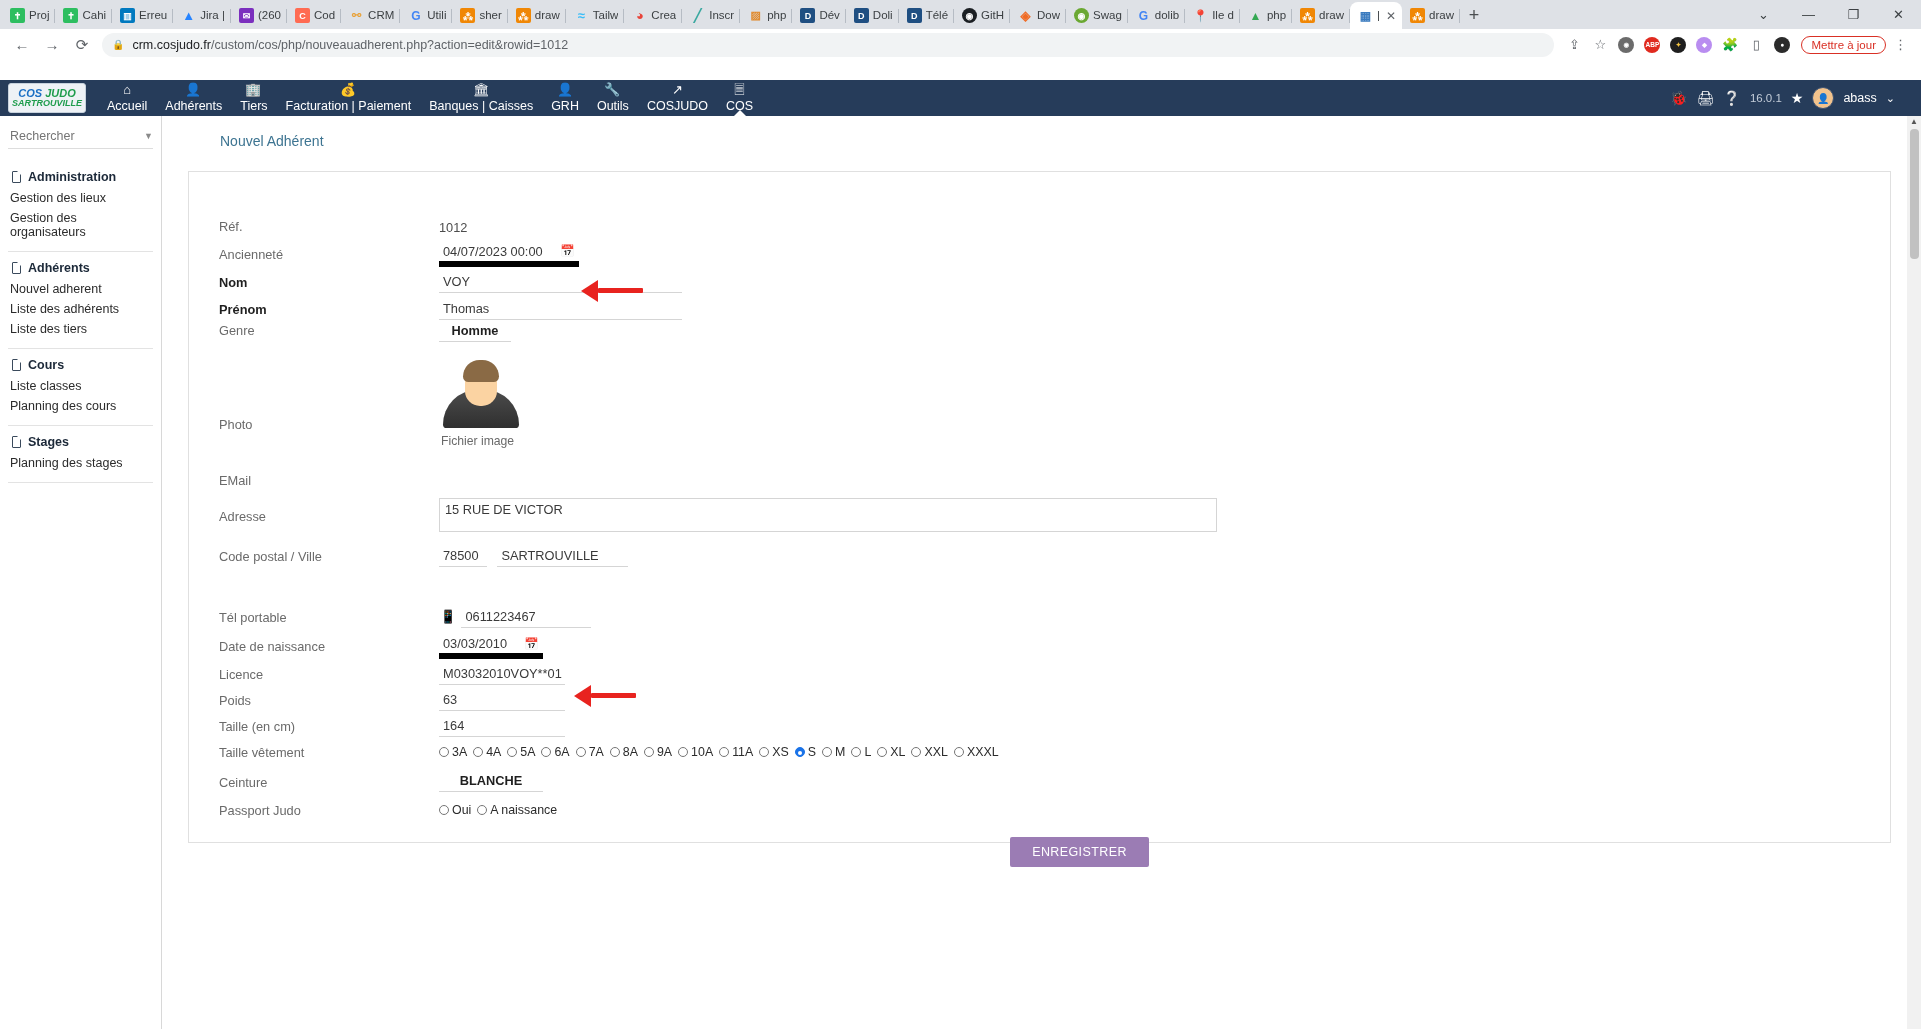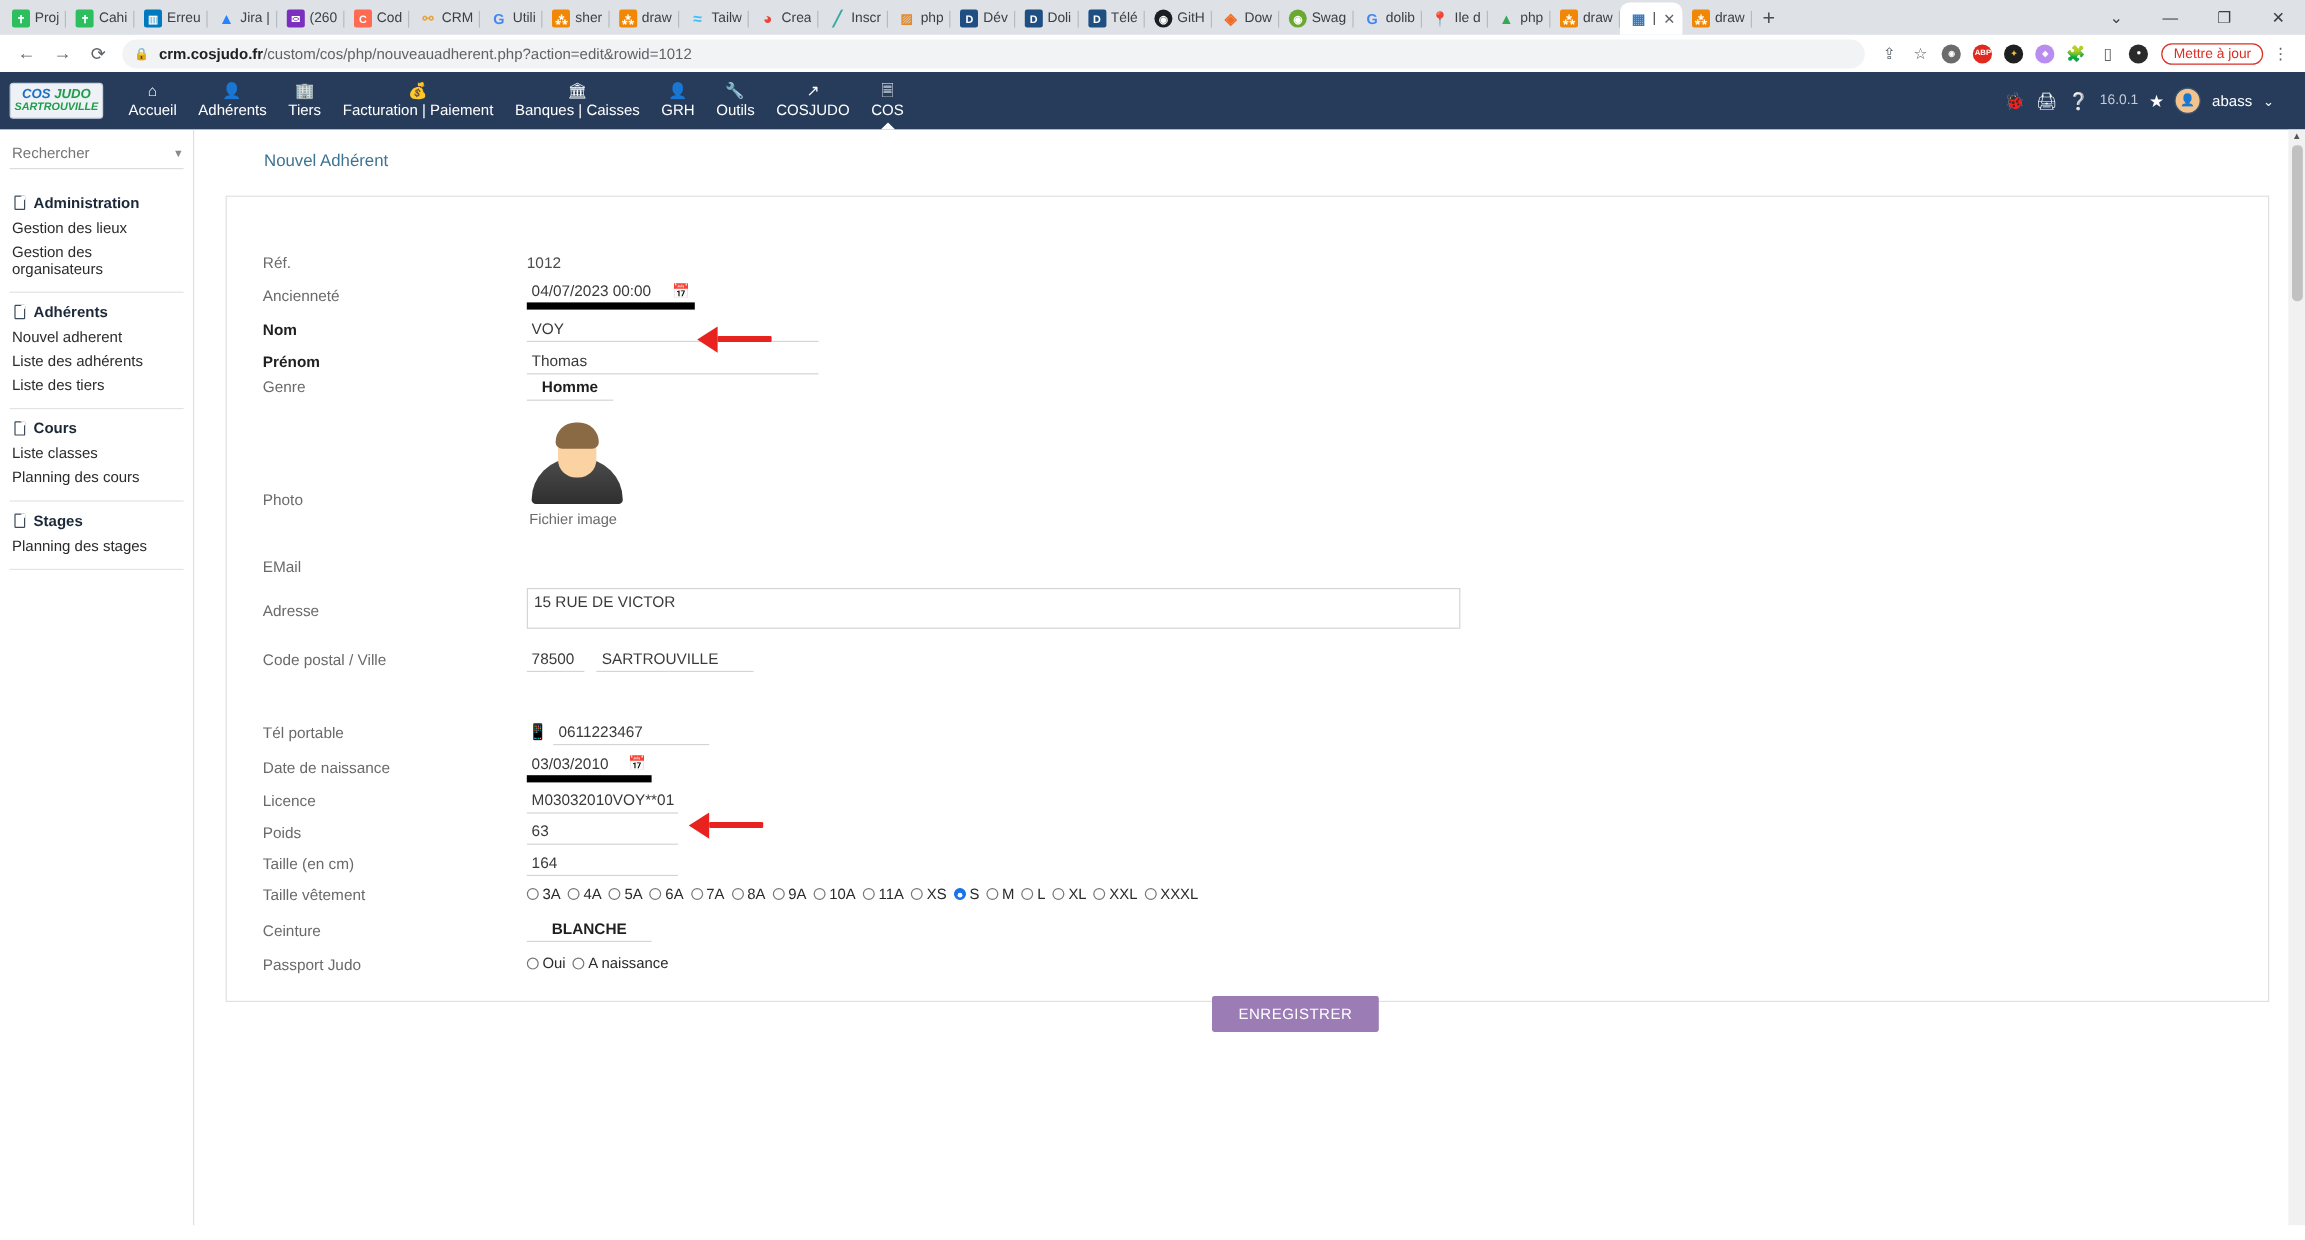--- a/index.html
+++ b/index.html
@@ -60,37 +60,37 @@
     width:28px; height:28px; display:flex; align-items:center;
     justify-content:center; color:#5f6368; font-size:15px;
   }
   .omnibox {
     flex:1; height:24px; background:#f1f3f4; border-radius:13px;
     display:flex; align-items:center; padding:0 10px; gap:8px;
     margin:0 6px 0 4px; min-width:0;
   }
   .omnibox .lock { font-size:10px; color:#5f6368; }
   .omnibox .url { font-size:12.5px; color:#5f6368; white-space:nowrap; }
-  .omnibox .url b { color:#202124; font-weight:bold;margin-top:40px; }
+  .omnibox .url b { color:#202124; font-weight:normal;margin-top:40px; }
   .tb-icon {
     width:24px; height:24px; display:flex; align-items:center;
     justify-content:center; font-size:13px; color:#5f6368; flex:0 0 auto;
   }
   .ext-dot { width:16px;height:16px;border-radius:50%;display:flex;
     align-items:center;justify-content:center;font-size:6.5px;color:#fff;font-weight:bold;}
   .update-pill {
     border:1px solid #d93025; color:#d93025; border-radius:12px;
     font-size:11.5px; padding:2px 9px; margin-left:5px; white-space:nowrap;
   }
   .kebab { font-size:13px; color:#5f6368; padding:0 6px; }
 
   
   .app-nav {
-    height:48px; background:#263c5a; display:flex; align-items:stretch;
-    padding-left:8px; position:relative;
+    height:36px; background:#263c5a; display:flex; align-items:stretch;
+    padding-left:8px; position:relative;margin-top:20px;
   }
   .brand {
     width:78px; height:30px; align-self:center; background:#eef2f6;
     border:1px solid #c7d2dd; border-radius:3px; margin-right:12px;
     display:flex; flex-direction:column; align-items:center;
     justify-content:center; line-height:1;
   }
   .brand .l1 { font-size:11px; font-weight:bold; font-style:italic; }
   .brand .l1 .cos { color:#1b6fc4; } .brand .l1 .judo { color:#1f9d4d; }
   .brand .l2 { font-size:9px; font-weight:bold; font-style:italic; color:#1f9d4d; }

